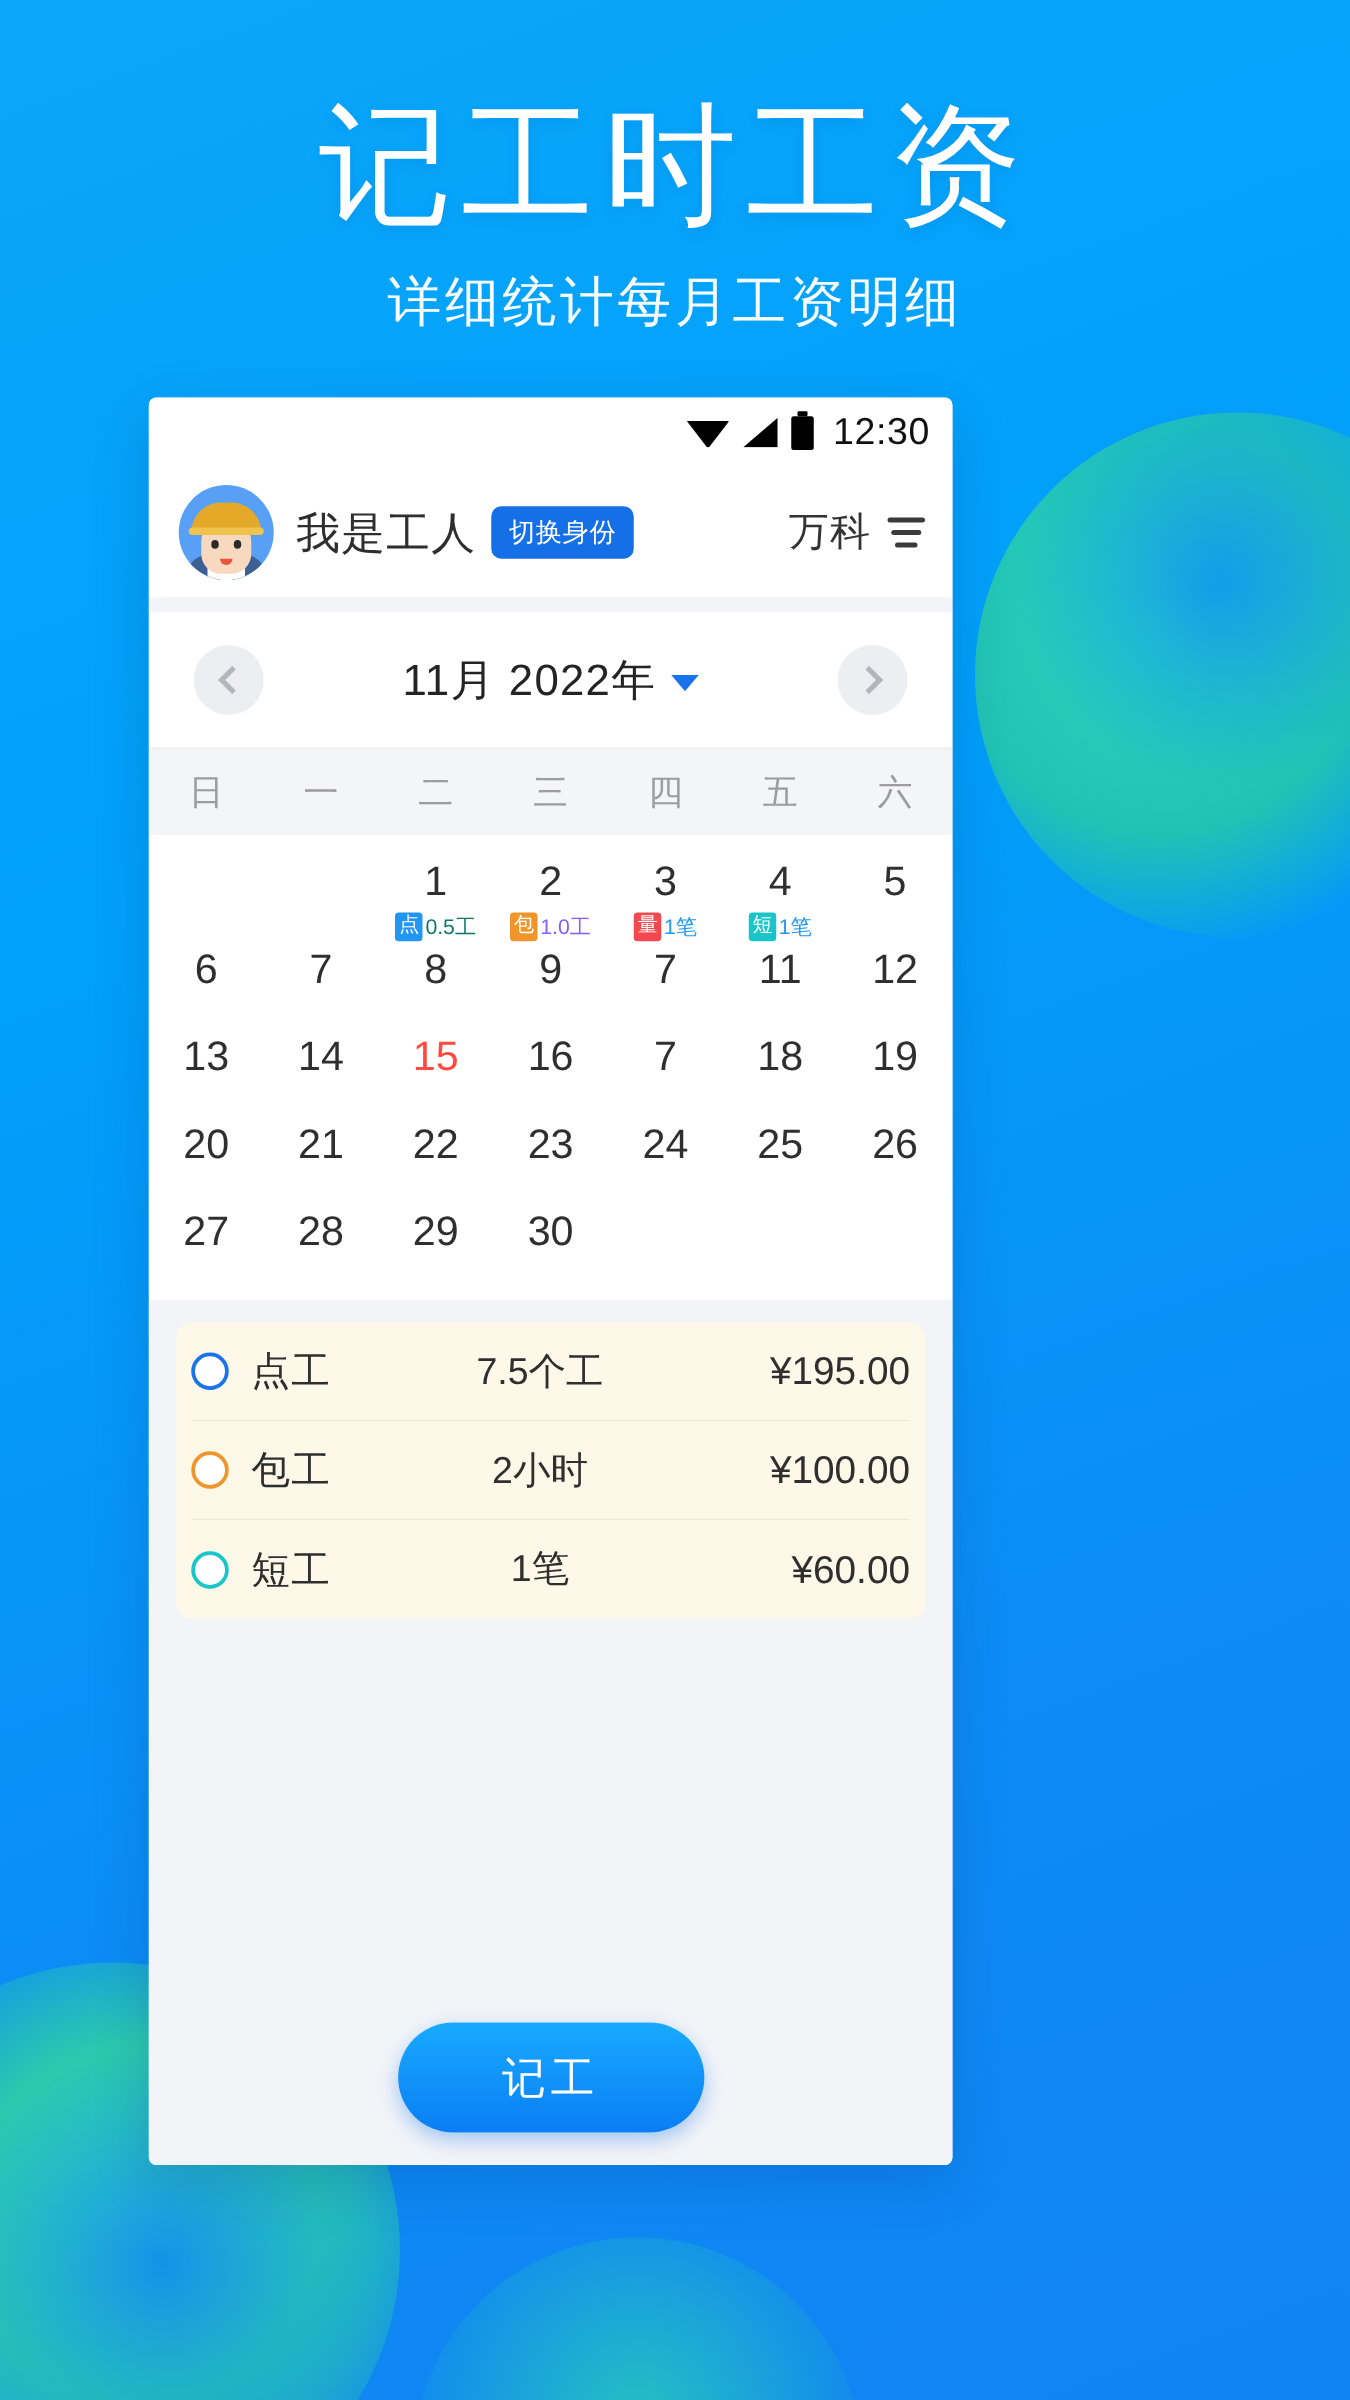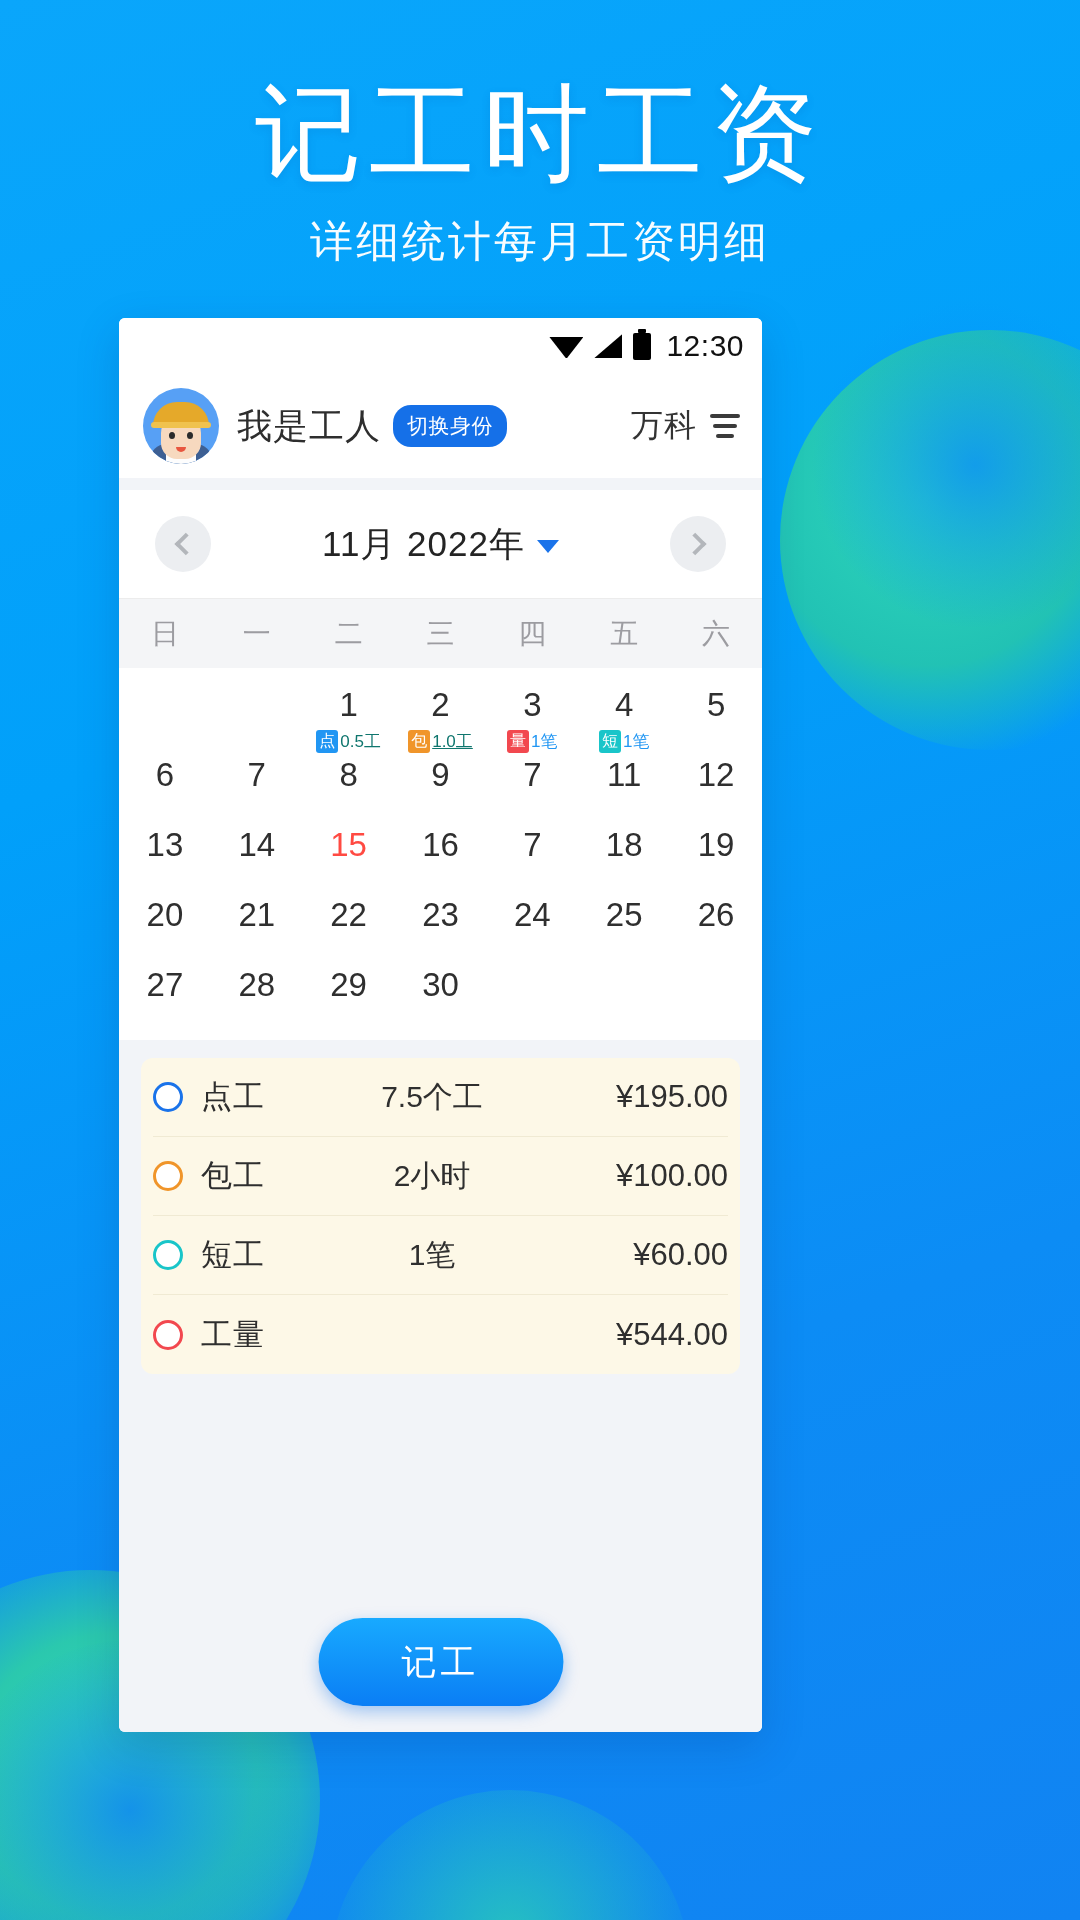--- a/index.html
+++ b/index.html
@@ -129,21 +129,21 @@
     width: 62px; height: 26px; background: #3d5f93; border-radius: 16px 16px 0 0;
   }
   .av-shirt {
     position: absolute; left: 50%; bottom: -6px; transform: translateX(-50%);
     width: 30px; height: 26px; background: #fdfdfd; border-radius: 8px 8px 0 0;
   }
   .user-name { font-size: 35px; color: #2e2e2e; margin-left: 18px; letter-spacing: 1px; }
   .switch-badge {
     margin-left: 12px;
     background: #1570e8; color: #fff;
-    font-size: 21px; padding: 7px 14px; border-radius: 18px;
+    font-size: 21px; padding: 7px 14px; border-radius: 8px;
     letter-spacing: .5px; white-space: nowrap;
   }
   .appbar-right { margin-left: auto; display: flex; align-items: center; gap: 13px; }
   .company { font-size: 32px; color: #333; letter-spacing: 1px; }
   .ic-menu { width: 30px; display: flex; flex-direction: column; gap: 6px; }
   .ic-menu i { display: block; height: 4px; background: #3a3a3a; border-radius: 2px; }
   .ic-menu i:nth-child(2) { width: 80%; margin-left: 10%; }
   .ic-menu i:nth-child(3) { width: 60%; margin-left: 20%; }
 
   .divider-thick { height: 12px; background: #f2f4f8; }
@@ -294,21 +294,21 @@
         <span class="dnum">1</span>
         <span class="tag">
           <span class="tag-chip" style="background: rgb(33, 150, 243);">点</span>
           <span class="tag-val" style="color: #0f766e;">0.5工</span>
         </span>
       </div>
       <div class="cell">
         <span class="dnum">2</span>
         <span class="tag">
           <span class="tag-chip" style="background: rgb(240, 149, 42);">包</span>
-          <span class="tag-val" style="color: #0f766e; text-decoration: underline;">1.0工</span>
+          <span class="tag-val" style="color: #8b5cf6;">1.0工</span>
         </span>
       </div>
       <div class="cell">
         <span class="dnum">3</span>
         <span class="tag">
           <span class="tag-chip" style="background: rgb(242, 72, 79);">量</span>
           <span class="tag-val" style="color: rgb(33, 150, 243);">1笔</span>
         </span>
       </div>
       <div class="cell">
@@ -411,23 +411,17 @@
           <span class="label">包工</span>
           <span class="mid">2小时</span>
           <span class="amt">¥100.00</span>
         </div>
         <div class="srow">
           <span class="dot" style="border-color: rgb(25, 197, 201);"></span>
           <span class="label">短工</span>
           <span class="mid">1笔</span>
           <span class="amt">¥60.00</span>
         </div>
-        <div class="srow">
-          <span class="dot" style="border-color: rgb(242, 72, 79);"></span>
-          <span class="label">工量</span>
-          <span class="mid"></span>
-          <span class="amt">¥544.00</span>
-        </div>
       </div>
     <button class="record-btn">记工</button>
   </div>
 
 </div>
 
 </body></html>

